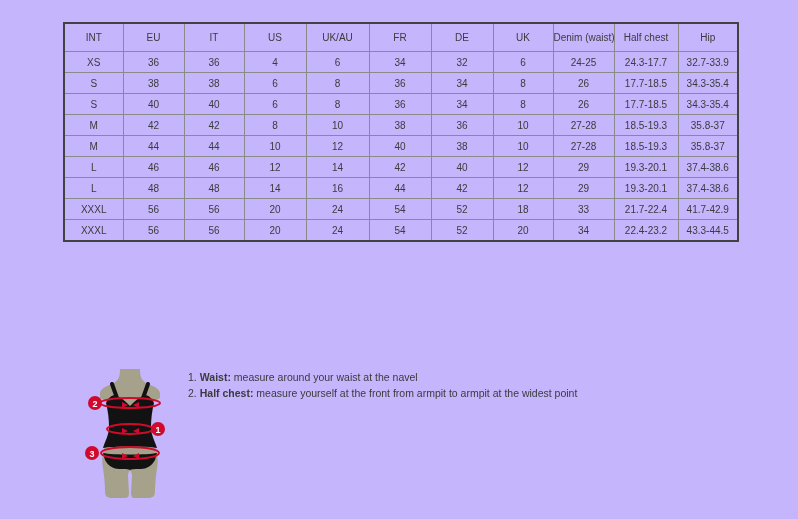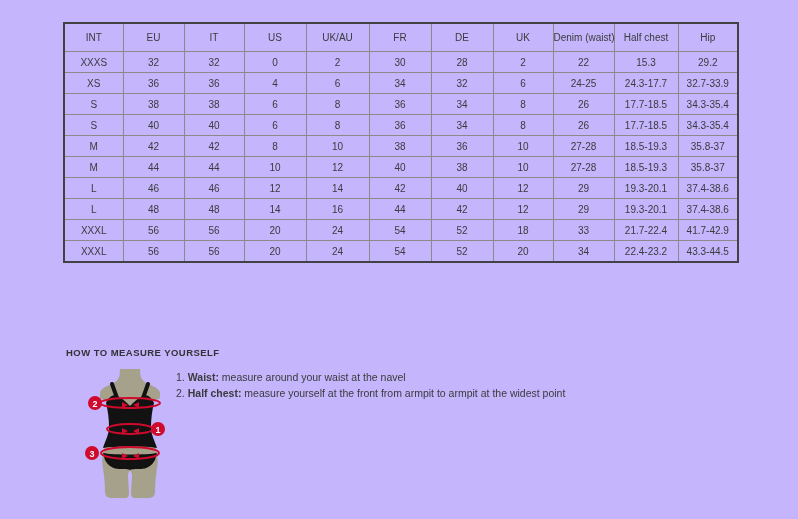--- a/index.html
+++ b/index.html
@@ -34,21 +34,21 @@
   table.size-table thead th{height:27px;}
   table.size-table tbody td{height:20px;}
 
   
   .measure-title{
     position:absolute;left:66px;top:347px;margin:0;
     font-size:9.5px;font-weight:700;letter-spacing:.45px;color:#333;
   }
   .figure-wrap{position:absolute;left:78px;top:369px;width:104px;height:132px;}
   ol.measure-steps{
-    position:absolute;left:176px;top:372px;margin:0;padding:0;
+    position:absolute;left:188px;top:372px;margin:0;padding:0;
     list-style:none;font-size:10.5px;color:var(--text);
   }
   ol.measure-steps li{line-height:11px;margin-bottom:4.5px;white-space:nowrap;}
   ol.measure-steps .num{margin-right:3px;}
   ol.measure-steps b{font-weight:700;}
 </style>
 </head>
 <body>
 
 <div class="page">
@@ -77,33 +77,20 @@
           <th>FR</th>
           <th>DE</th>
           <th>UK</th>
           <th>Denim (waist)</th>
           <th>Half chest</th>
           <th>Hip</th>
         </tr>
     </thead>
     <tbody>
         <tr>
-          <td>XXXS</td>
-          <td>32</td>
-          <td>32</td>
-          <td>0</td>
-          <td>2</td>
-          <td>30</td>
-          <td>28</td>
-          <td>2</td>
-          <td>22</td>
-          <td>15.3</td>
-          <td>29.2</td>
-        </tr>
-        <tr>
           <td>XS</td>
           <td>36</td>
           <td>36</td>
           <td>4</td>
           <td>6</td>
           <td>34</td>
           <td>32</td>
           <td>6</td>
           <td>24-25</td>
           <td>24.3-17.7</td>
@@ -209,21 +196,20 @@
           <td>54</td>
           <td>52</td>
           <td>20</td>
           <td>34</td>
           <td>22.4-23.2</td>
           <td>43.3-44.5</td>
         </tr>
       </tbody>
   </table>
 
-  <h2 class="measure-title">HOW TO MEASURE YOURSELF</h2>
 
   <div class="figure-wrap">
     <svg width="104" height="132" viewBox="0 0 104 132" xmlns="http://www.w3.org/2000/svg">
 
       <path fill="var(--skin)" d="
         M42,0 L62,0
         C62,7 63,11 68,14
         C75,17 81,19 82,24
         L82,29
         C79,31 77,31 75,33

